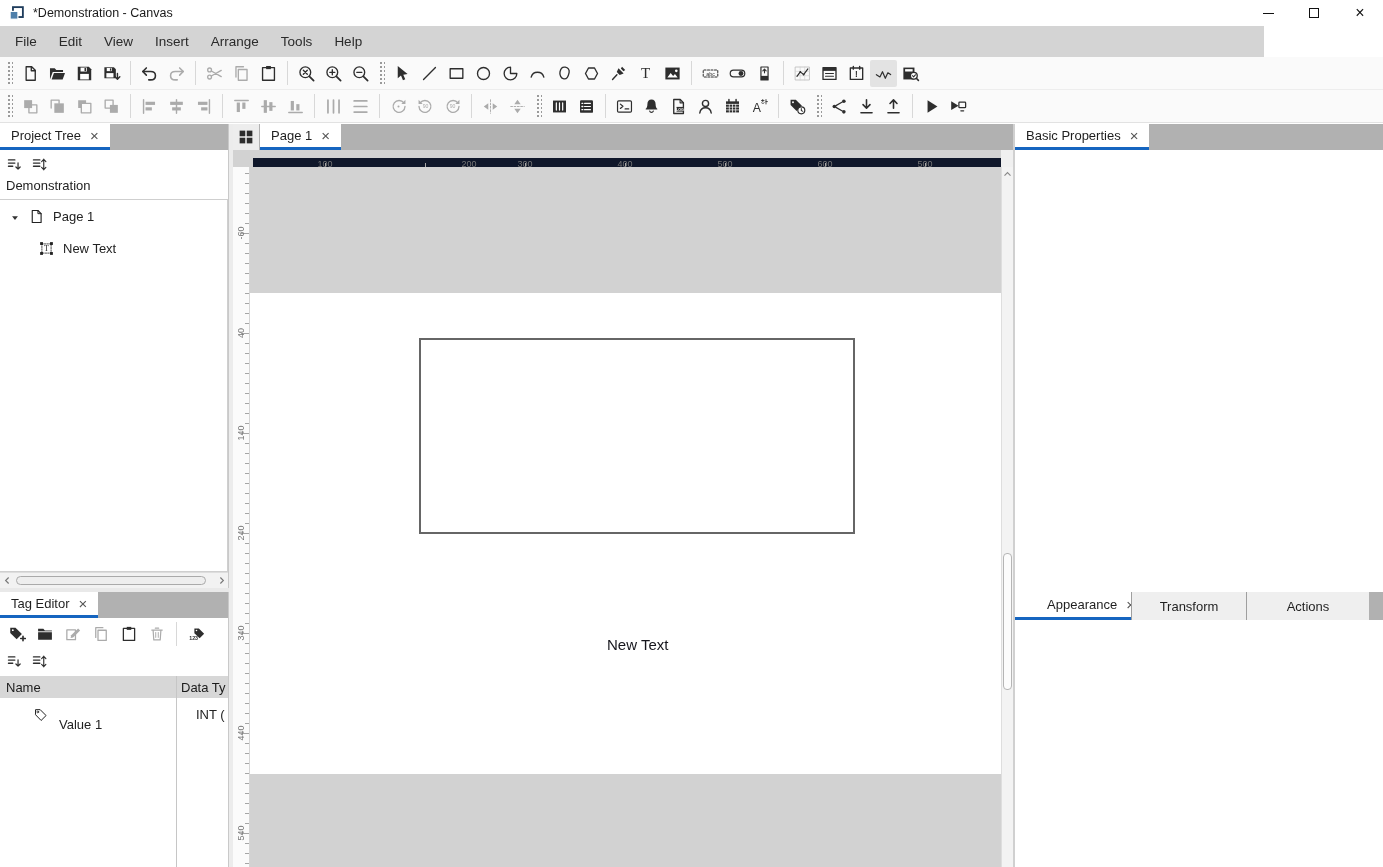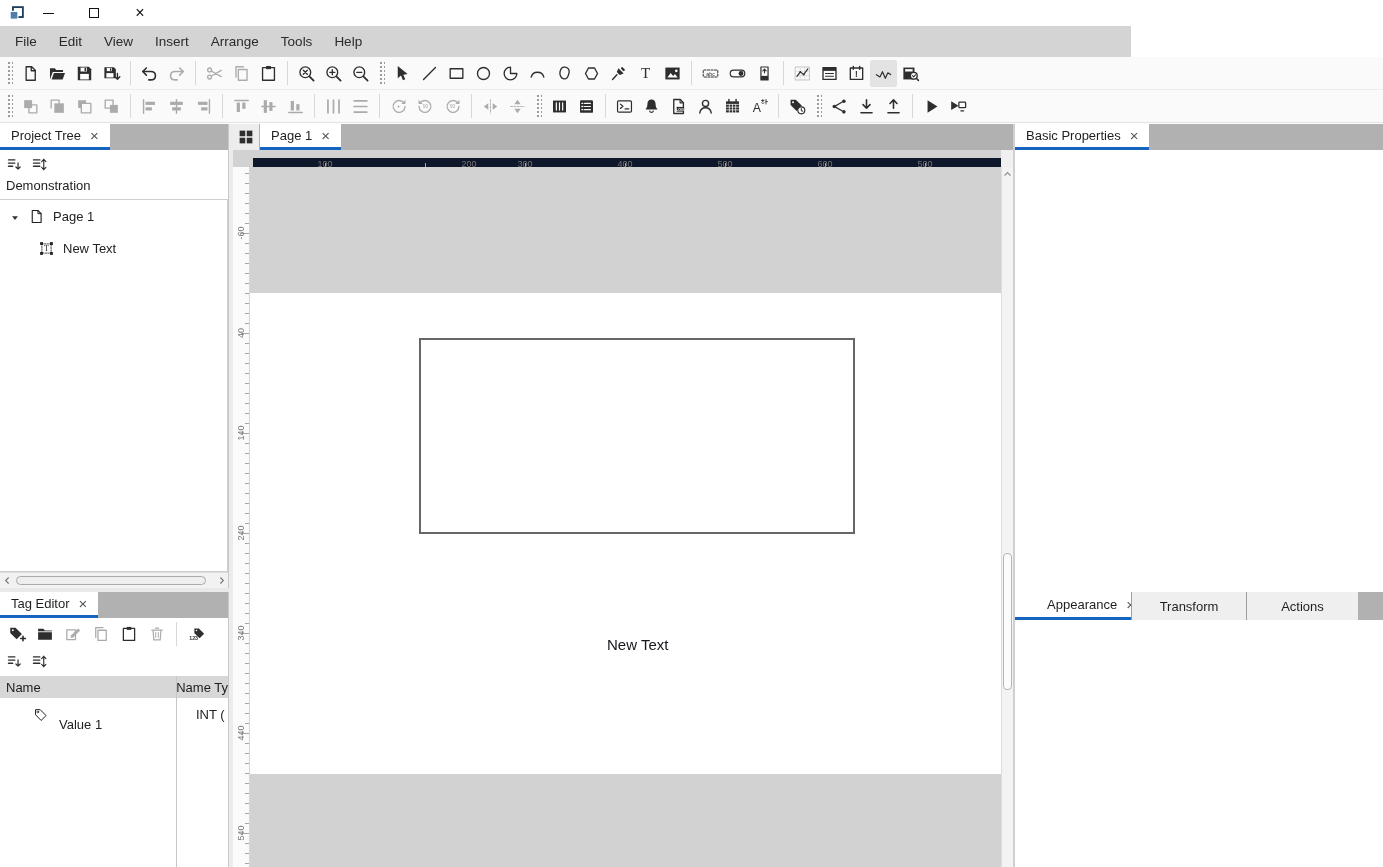--- a/index.html
+++ b/index.html
@@ -11,21 +11,21 @@
     display:flex;align-items:center;}
   #appicon{width:17px;height:17px;margin-left:8px;display:flex;}
   #title{font-size:12.5px;color:#1a1a1a;margin-left:8px;flex:1;}
   #wincontrols{display:flex;height:26px;}
   .wc{width:46px;height:26px;display:flex;align-items:center;justify-content:center;color:#111;}
   .wc-min{display:block;width:11px;height:0;border-top:1.4px solid #111;}
   .wc-max{display:block;width:10px;height:10px;border:1.4px solid #111;}
   .wc-close{font-size:16px;line-height:1;color:#111;}
 
   
-  #menubar{position:absolute;left:0;top:26px;width:1131px;height:31px;background:#d4d4d4;
+  #menubar{position:absolute;left:0;top:26px;width:1264px;height:31px;background:#d4d4d4;
     display:flex;align-items:center;padding-left:4px;}
   .menu-item{padding:0 11px;font-size:13.5px;color:#2a2a2a;line-height:31px;}
 
   
   .toolbar{position:absolute;left:0;width:1383px;height:33px;background:#fafafa;
     display:flex;align-items:center;padding-left:2px;}
   #toolbar1{top:57px;border-bottom:1px solid #ededed;}
   #toolbar2{top:90px;border-bottom:1px solid #e2e2e2;}
   .tbtn{width:27px;height:27px;display:flex;align-items:center;justify-content:center;
     background:none;border:none;padding:0;color:#2e2e2e;}
@@ -127,20 +127,21 @@
 </head>
 <body>
 
 <div id="titlebar">
   <span id="appicon">
     <svg viewBox="0 0 24 24">
         <rect x="7" y="3" width="14" height="14" fill="none" stroke="#1e3c5c" stroke-width="2.6"></rect>
         <rect x="3" y="9" width="11" height="11" fill="#4e7faa" stroke="#fff" stroke-width="1.6"></rect>
       </svg>
   </span>
+  <span id="title">*Demonstration - Canvas</span>
   <div id="wincontrols">
     <div class="wc">
         <span class="wc-min"></span>
       </div>
     <div class="wc">
         <span class="wc-max"></span>
       </div>
     <div class="wc">
         <span class="wc-close">×</span>
       </div>
@@ -855,21 +856,21 @@
         <span class="icn">
           <svg viewBox="0 0 24 24" fill="none" stroke="currentColor" stroke-width="1.7" stroke-linecap="round" stroke-linejoin="round">
             <path d="M3.5 5.5h9M3.5 10h9M3.5 14.5h9" stroke-width="1.9"></path>
             <path d="M18 4.5v15M15 8l3-3.2L21 8M15 16l3 3.2L21 16" stroke-width="1.6"></path>
           </svg>
         </span>
       </button>
     </div>
   <div id="te-header">
     <span class="te-col1">Name</span>
-    <span class="te-col2">Name Ty</span>
+    <span class="te-col2">Data Ty</span>
   </div>
   <div id="te-rows">
       <div class="te-row">
         <span class="icn">
           <svg viewBox="0 0 24 24" fill="none" stroke="currentColor" stroke-width="1.7" stroke-linecap="round" stroke-linejoin="round">
             <path d="M3.8 11V4h7l8.8 8.8-7 7z" stroke-width="1.5"></path>
             <circle cx="7.2" cy="7.4" r="1.3" stroke-width="1.2"></circle>
           </svg>
         </span>
         <span class="tname">Value 1</span>
@@ -1089,17 +1090,17 @@
 </div>
 <div id="right-bottom">
   <div id="rb-tabs" class="tabbar">
       <div class="tab" style="width: 116px; justify-content: center; padding-left: 47px;">
         <span>Appearance</span>
         <span class="close">×</span>
       </div>
       <div class="tab inactive" style="width: 115px; justify-content: center;">
         <span>Transform</span>
       </div>
-      <div class="tab inactive" style="width: 112px; justify-content: center;">
+      <div class="tab inactive" style="width: 123px; justify-content: center;">
         <span>Actions</span>
       </div>
     </div>
 </div>
 
 </body></html>

